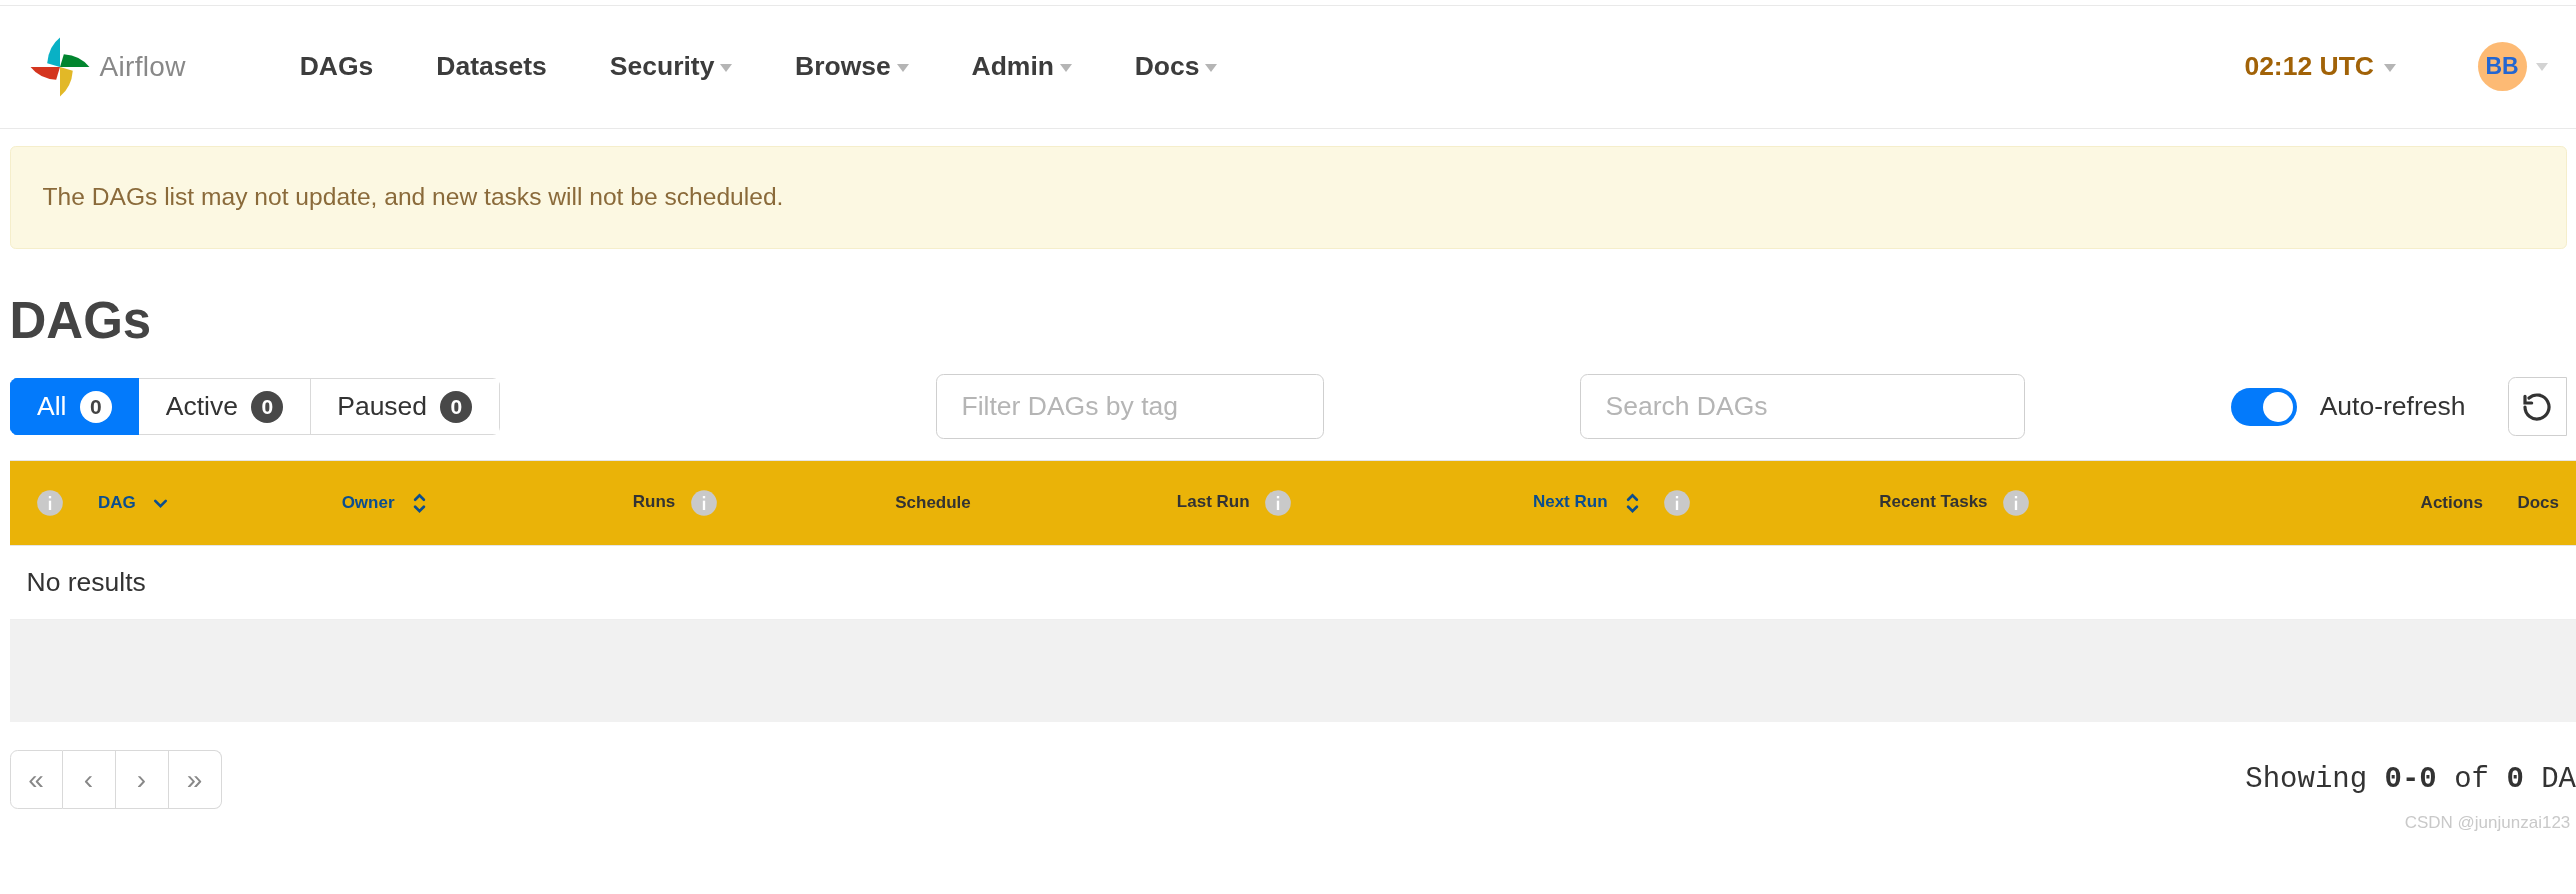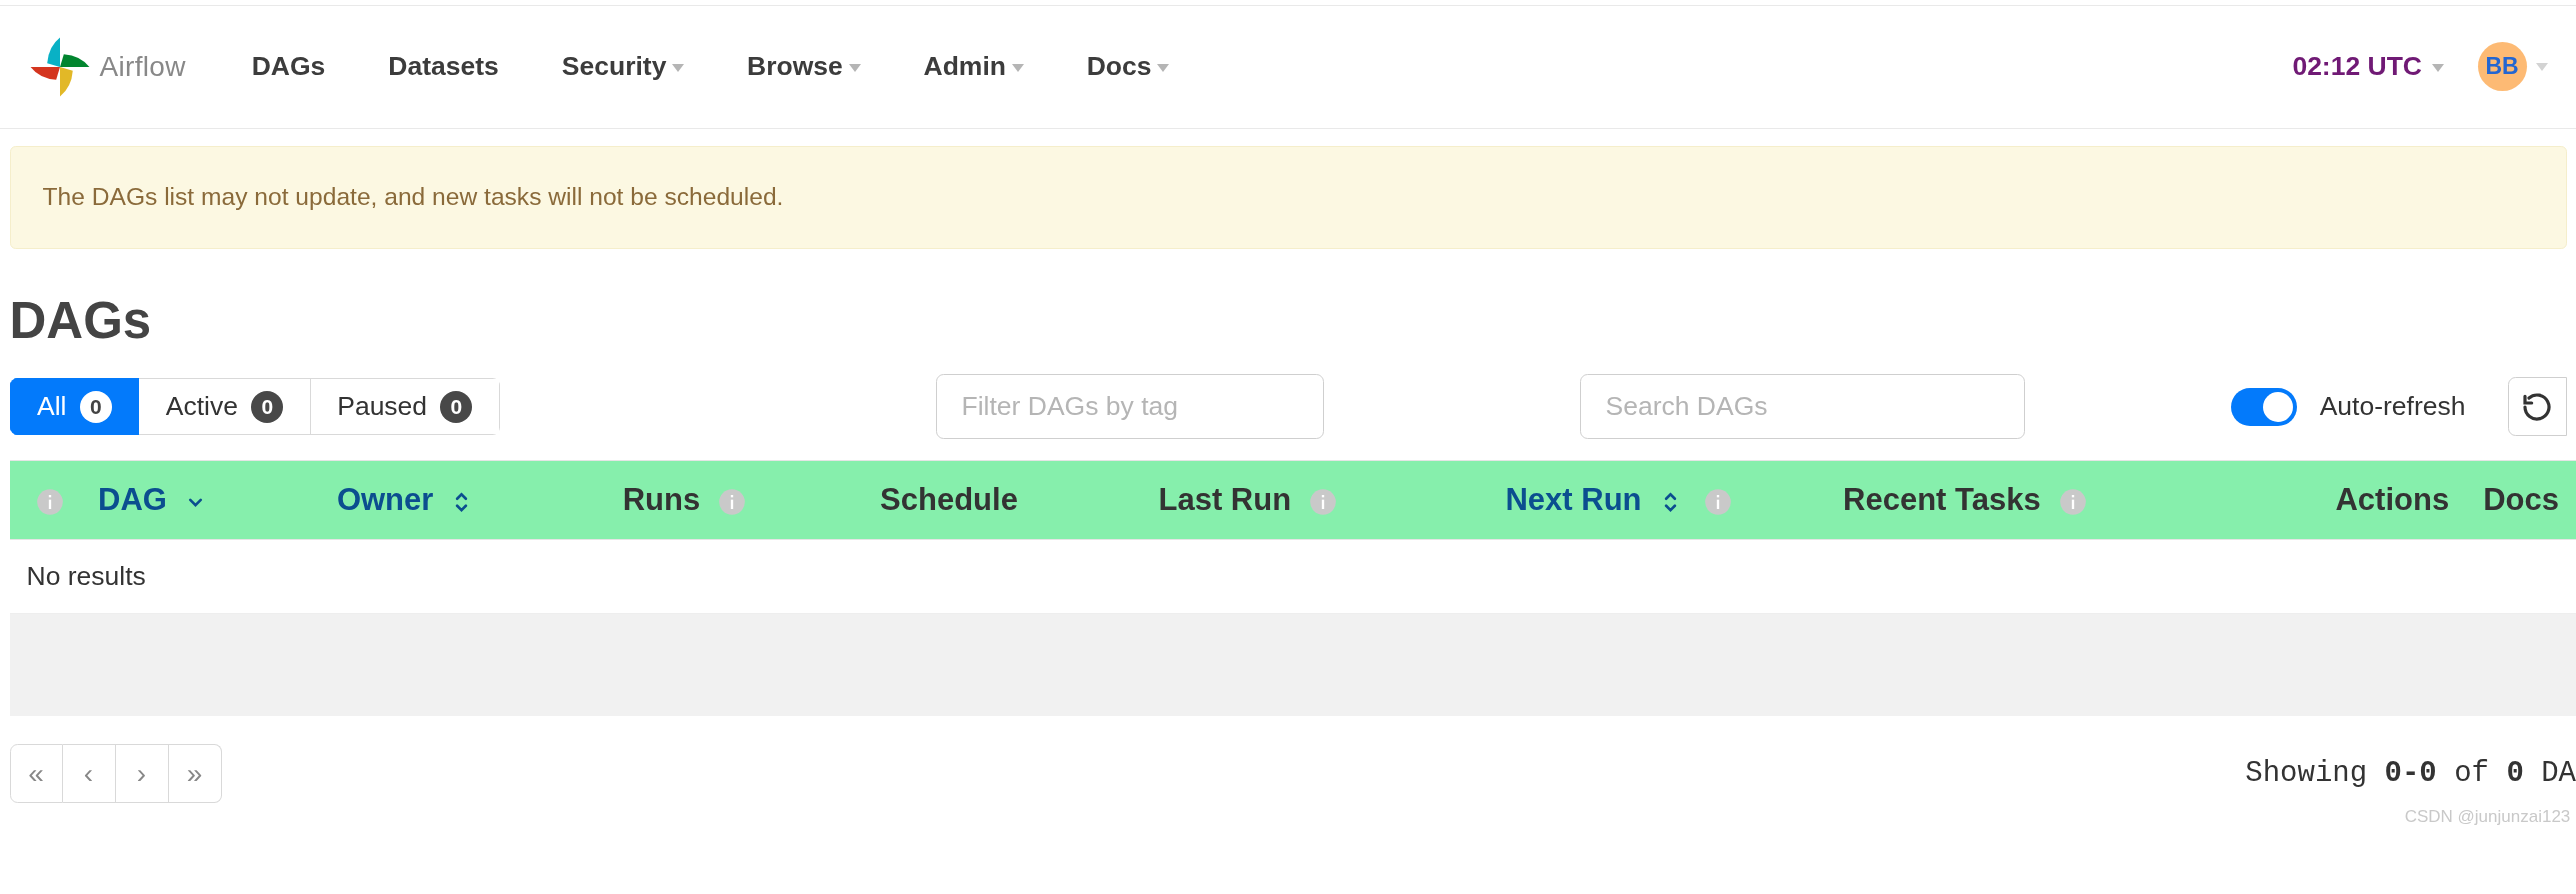--- a/index.html
+++ b/index.html
@@ -12,20 +12,21 @@
     }
     .top-rule { height: 5.7px; border-bottom: 0.9px solid #e9e9e9; }
     
     .navbar {
       display: flex;
       align-items: center;
       padding: 0 28px;
       height: 123px;
       border-bottom: 0.9px solid #e9e9e9;
       background: #fff;
+      gap: 48px;
     }
     .brand {
       display: flex;
       align-items: center;
       gap: 7.6px;
       margin-right: 66px;
     }
     .brand-text {
       font-size: 28px;
       color: #888;
@@ -45,21 +46,21 @@
     .caret-down {
       width: 0; height: 0;
       border-left: 6.6px solid transparent;
       border-right: 6.6px solid transparent;
       border-top: 8.5px solid #b5b5b5;
       display: inline-block;
       margin-top: 2.8px;
     }
     .nav-spacer { flex: 1; }
     .clock-wrap { display: flex; align-items: center; gap: 9.5px; margin-right: 34px; }
-    .clock { font-size: 26.5px; font-weight: 700; color: #701a75; }
+    .clock { font-size: 26.5px; font-weight: 700; color: #a16207; }
     .avatar {
       width: 49px; height: 49px; border-radius: 50%;
       background: #fdba74;
       color: #2466d1;
       font-size: 23px; font-weight: 700;
       display: flex; align-items: center; justify-content: center;
     }
     .avatar-wrap { display: flex; align-items: center; gap: 9.5px; }
     .caret-light {
       width: 0; height: 0;
@@ -165,26 +166,26 @@
       border: 0.9px solid #cfcfcf;
       border-radius: 7.6px 0 0 7.6px;
       background: #fff;
       display: flex; align-items: center; justify-content: center;
       cursor: pointer;
       margin-left: 19px;
     }
     
     .dag-table { width: calc(100% - 9.5px); margin-left: 9.5px; border-collapse: collapse; }
     .dag-table thead th {
-      background: #86efac;
-      font-size: 31px;
+      background: #eab308;
+      font-size: 17px;
       font-weight: 700;
       color: #333;
       text-align: left;
-      padding: 21px 17px;
+      padding: 28px 17px;
       border-top: 0.9px solid #e5e5e5;
       border-bottom: 0.9px solid #e5e5e5;
     }
     .dag-table thead th.sortable { color: #0b4e8f; cursor: pointer; }
     .sort-icon, .info-circle { display: inline-block; vertical-align: middle; margin-left: 9.5px; }
     .dag-table tbody td {
       font-size: 26.5px;
       padding: 21px 17px;
       background: #fff;
       border-bottom: 0.9px solid #eee;

